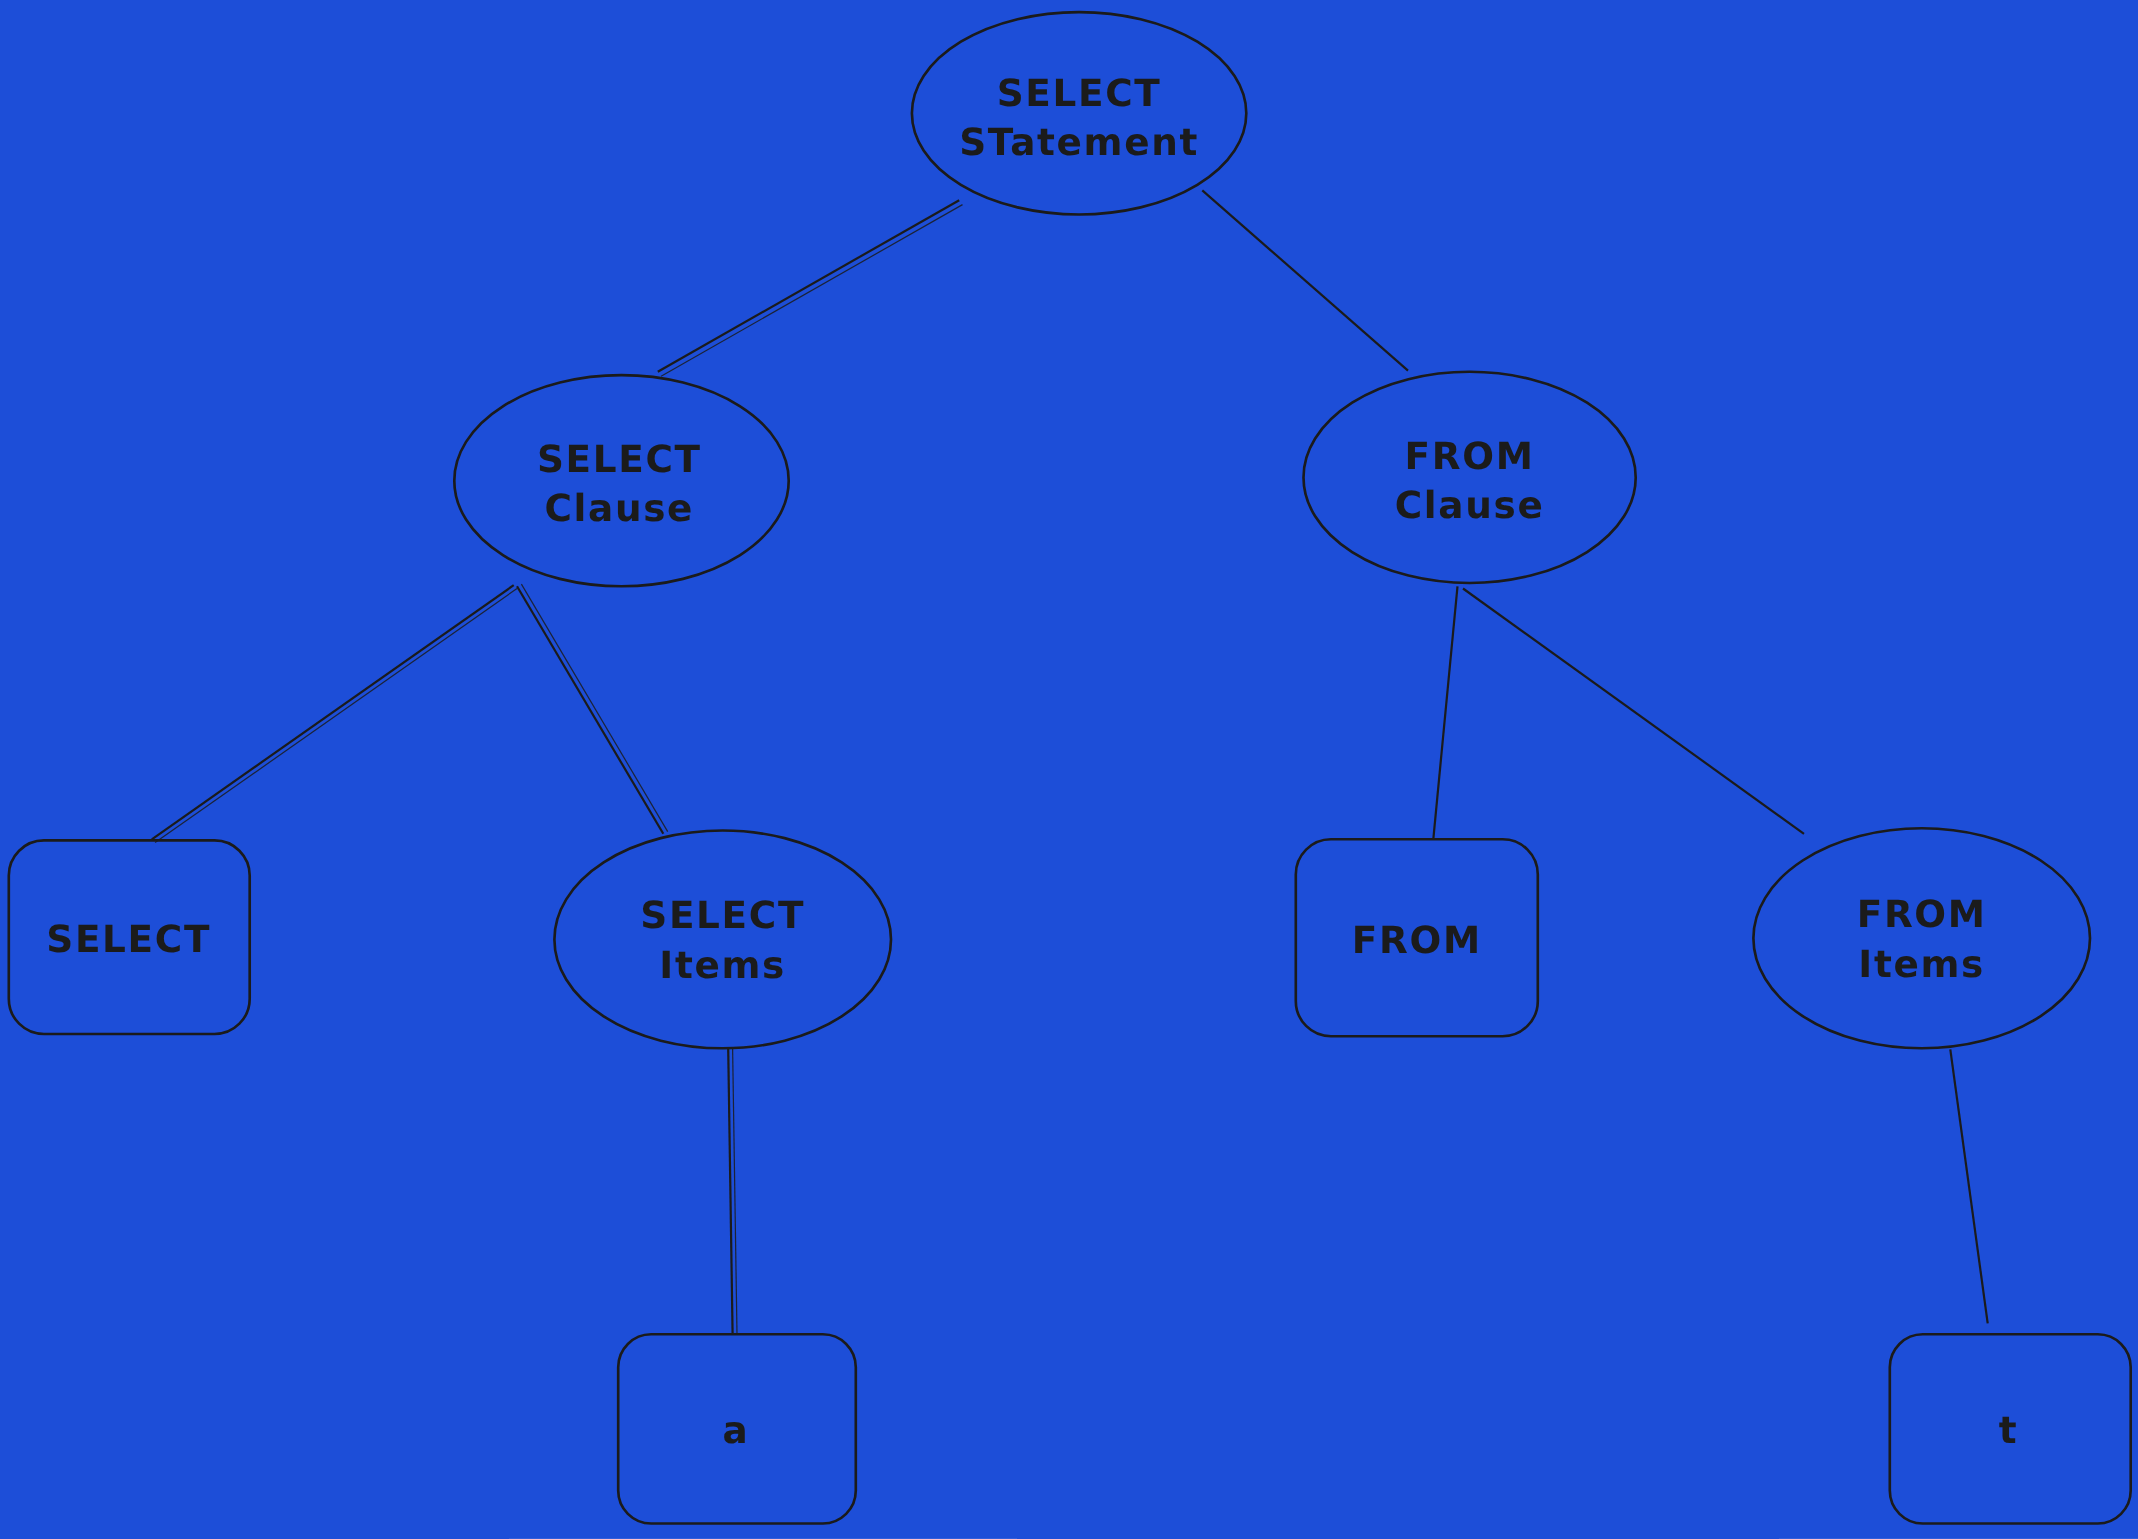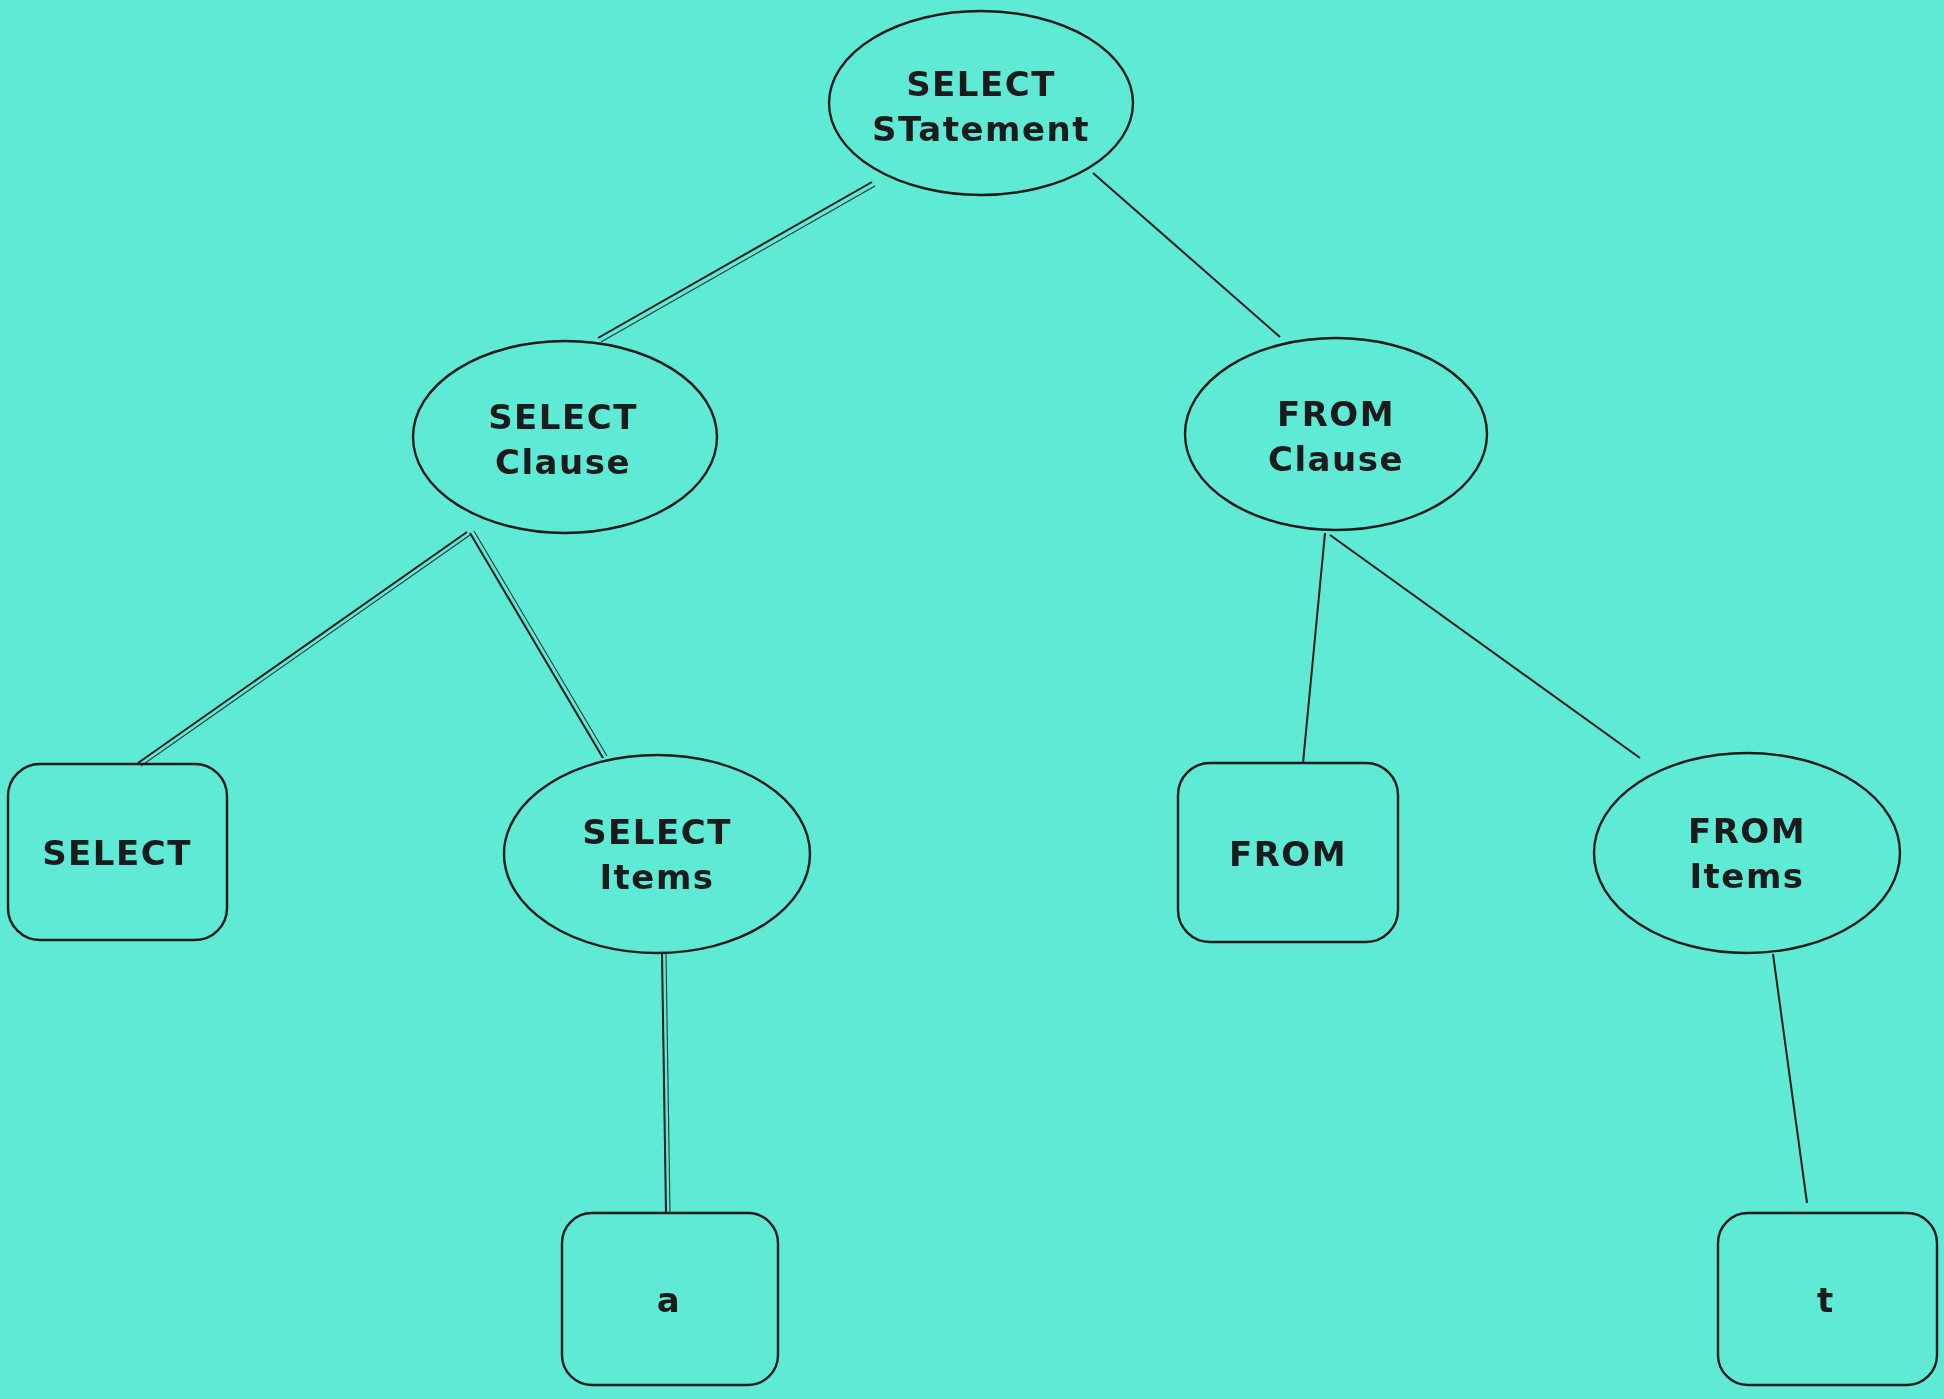--- a/index.html
+++ b/index.html
@@ -6,21 +6,21 @@
     margin: 0;
     padding: 0;
     width: 1944px;
     height: 1399px;
     overflow: hidden;
   }
   .canvas {
     position: relative;
     width: 1944px;
     height: 1399px;
-    background: #5eead4;
+    background: #1d4ed8;
     font-family: "DejaVu Sans", sans-serif;
   }
   svg.diagram {
     position: absolute;
     inset: 0;
   }
   .shape {
     fill: none;
     stroke: #1b1b1b;
     stroke-width: 2.4;

